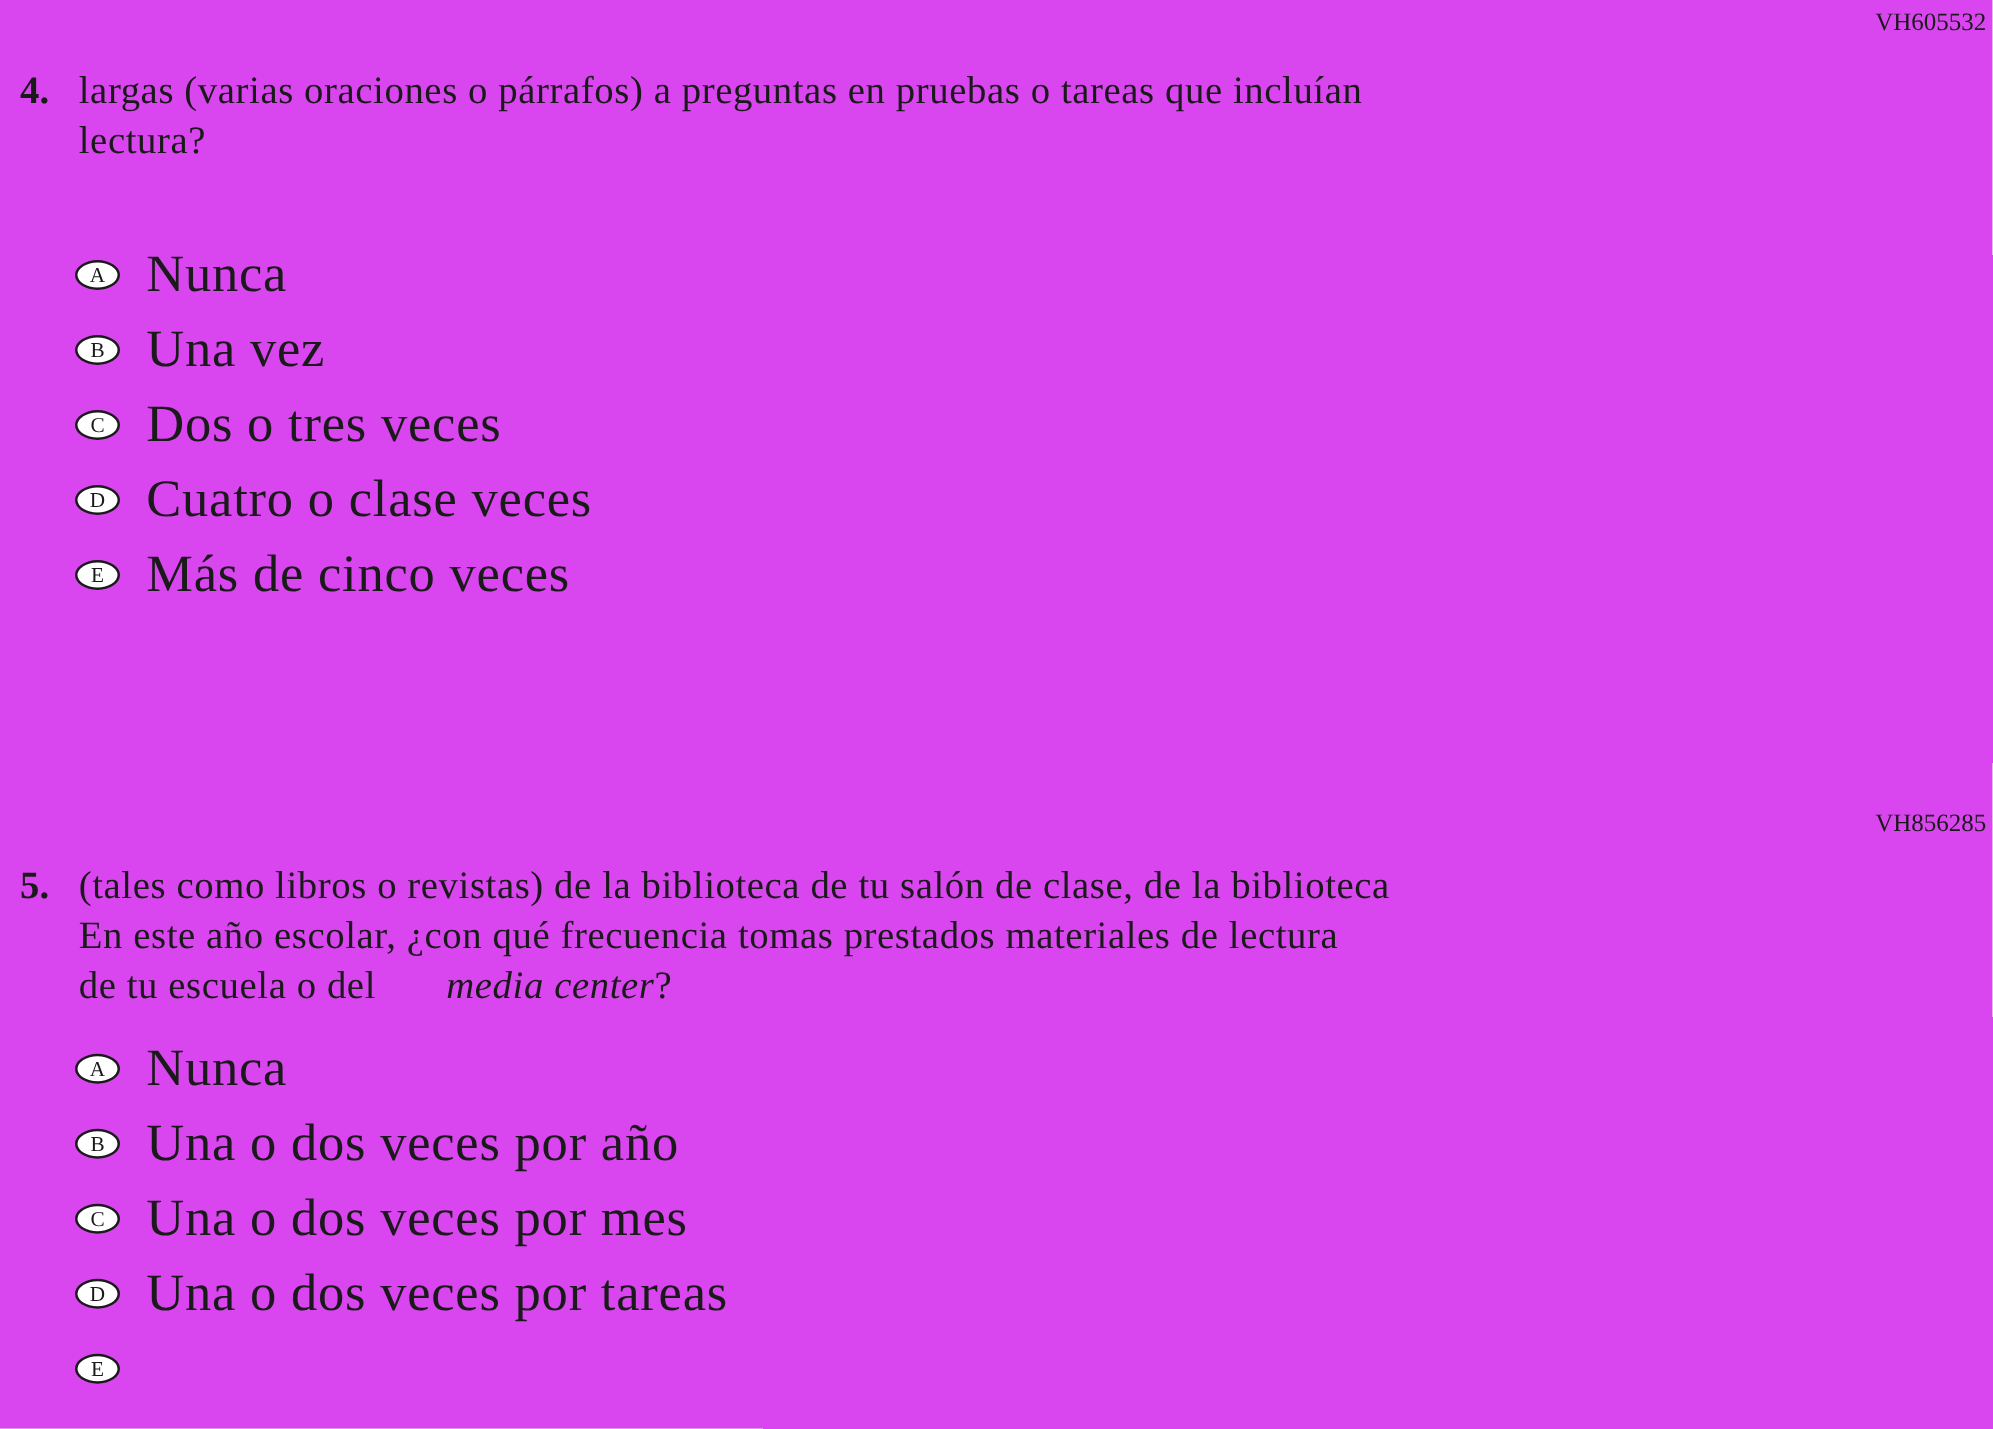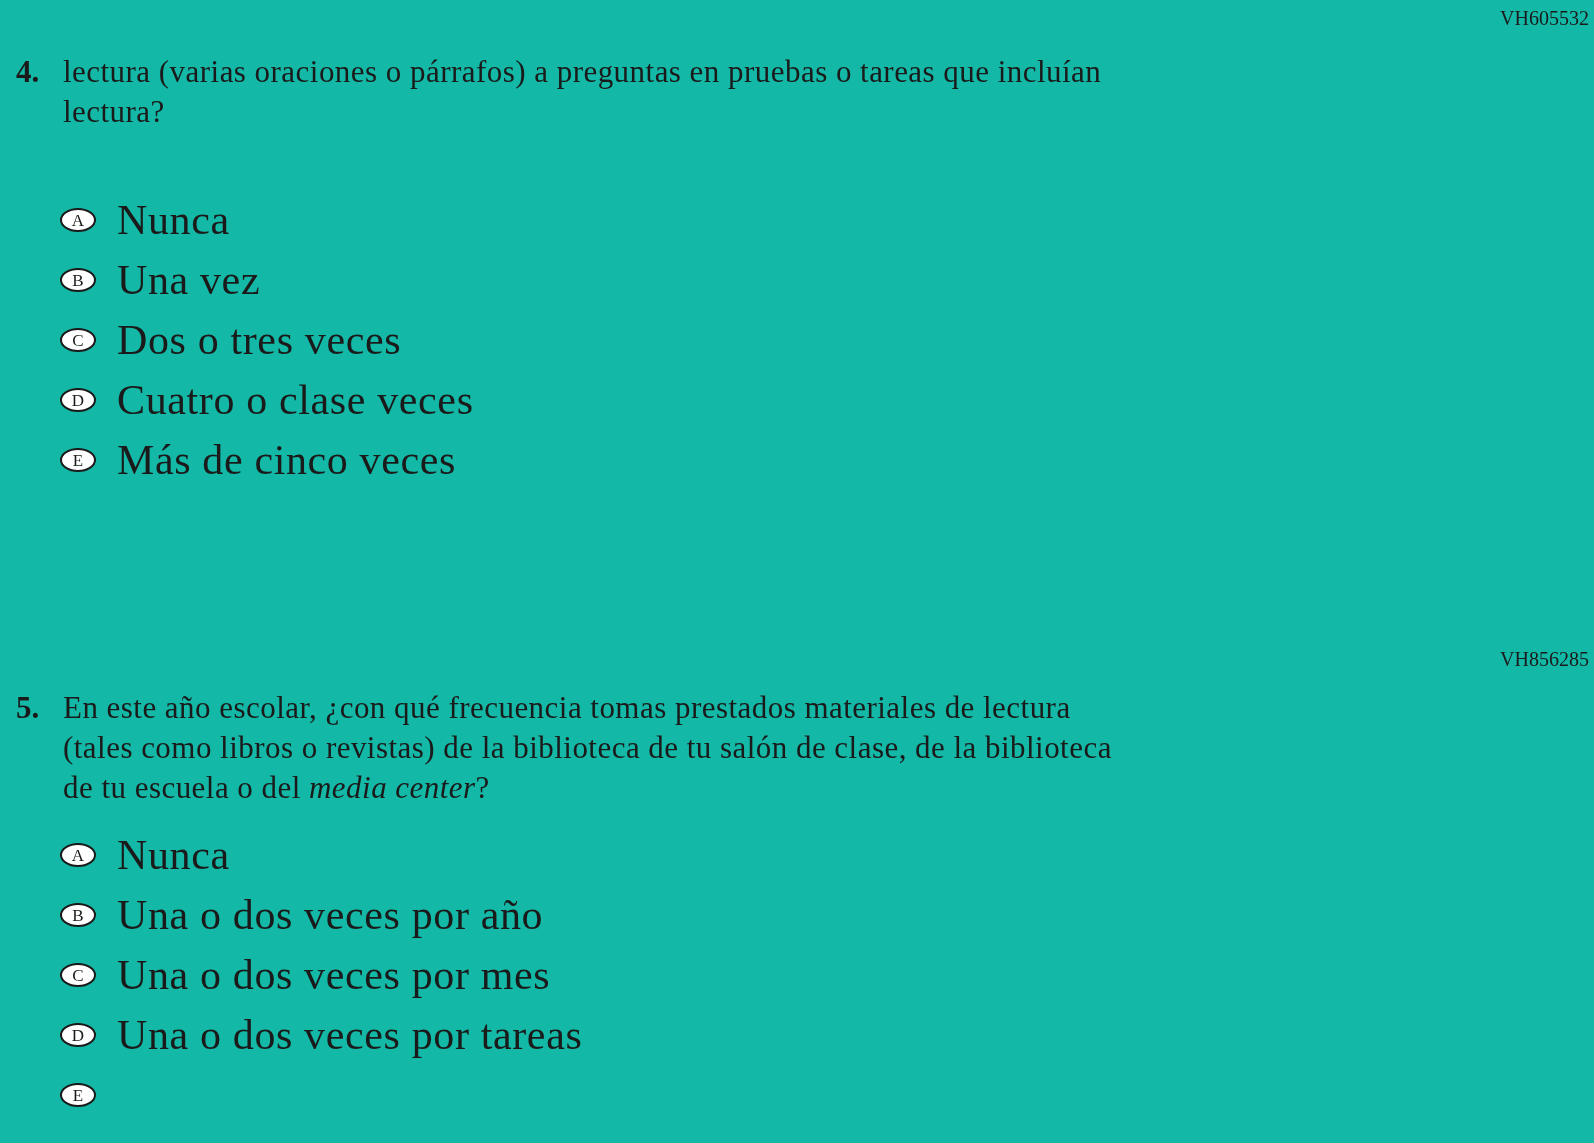--- a/index.html
+++ b/index.html
@@ -4,21 +4,21 @@
 <style>
   html, body {
     margin: 0;
     padding: 0;
     background: #ffffff;
   }
   .page {
     position: relative;
     width: 1594px;
     height: 1143px;
-    background: #14b8a6;
+    background: #d946ef;
     color: #1a1a1a;
     font-family: "Liberation Serif", "DejaVu Serif", serif;
     overflow: hidden;
   }
   .item-code {
     position: absolute;
     right: 5px;
     font-size: 20px;
     line-height: 1;
     white-space: nowrap;
@@ -46,21 +46,21 @@
     letter-spacing: 0.015em;
   }
   .q-line {
     display: block;
     white-space: nowrap;
   }
   .q-line-mixed {
     display: block;
     white-space: nowrap;
   }
-  .italic-part { font-style: italic; }
+  .italic-part { font-style: italic; margin-left: 48px; }
   .options {
     position: absolute;
     left: 60px;
   }
   #options-q4 { top: 190px; }
   #options-q5 { top: 825px; }
   .opt {
     display: flex;
     align-items: center;
     height: 60px;
@@ -92,21 +92,21 @@
 </head>
 <body>
 
 <div class="page">
 
   <div class="item-code" id="code-q4">VH605532</div>
 
   <div class="question" id="question-4">
     <div class="q-num">4.</div>
     <div class="q-body">
-      <span class="q-line">lectura (varias oraciones o párrafos) a preguntas en pruebas o tareas que incluían</span>
+      <span class="q-line">largas (varias oraciones o párrafos) a preguntas en pruebas o tareas que incluían</span>
       <span class="q-line">lectura?</span>
     </div>
   </div>
 
   <div class="options" id="options-q4">
     <div class="opt">
       <span class="bubble">
           <span class="bubble-letter">A</span>
         </span>
       <span class="opt-label">Nunca</span>
@@ -135,22 +135,22 @@
         </span>
       <span class="opt-label">Más de cinco veces</span>
     </div>
   </div>
 
   <div class="item-code" id="code-q5">VH856285</div>
 
   <div class="question" id="question-5">
     <div class="q-num">5.</div>
     <div class="q-body">
+      <span class="q-line">(tales como libros o revistas) de la biblioteca de tu salón de clase, de la biblioteca</span>
       <span class="q-line">En este año escolar, ¿con qué frecuencia tomas prestados materiales de lectura</span>
-      <span class="q-line">(tales como libros o revistas) de la biblioteca de tu salón de clase, de la biblioteca</span>
       <span class="q-line-mixed"><span>de tu escuela o del </span><span class="italic-part">media center</span><span>?</span></span>
     </div>
   </div>
 
   <div class="options" id="options-q5">
     <div class="opt">
       <span class="bubble">
           <span class="bubble-letter">A</span>
         </span>
       <span class="opt-label">Nunca</span>

